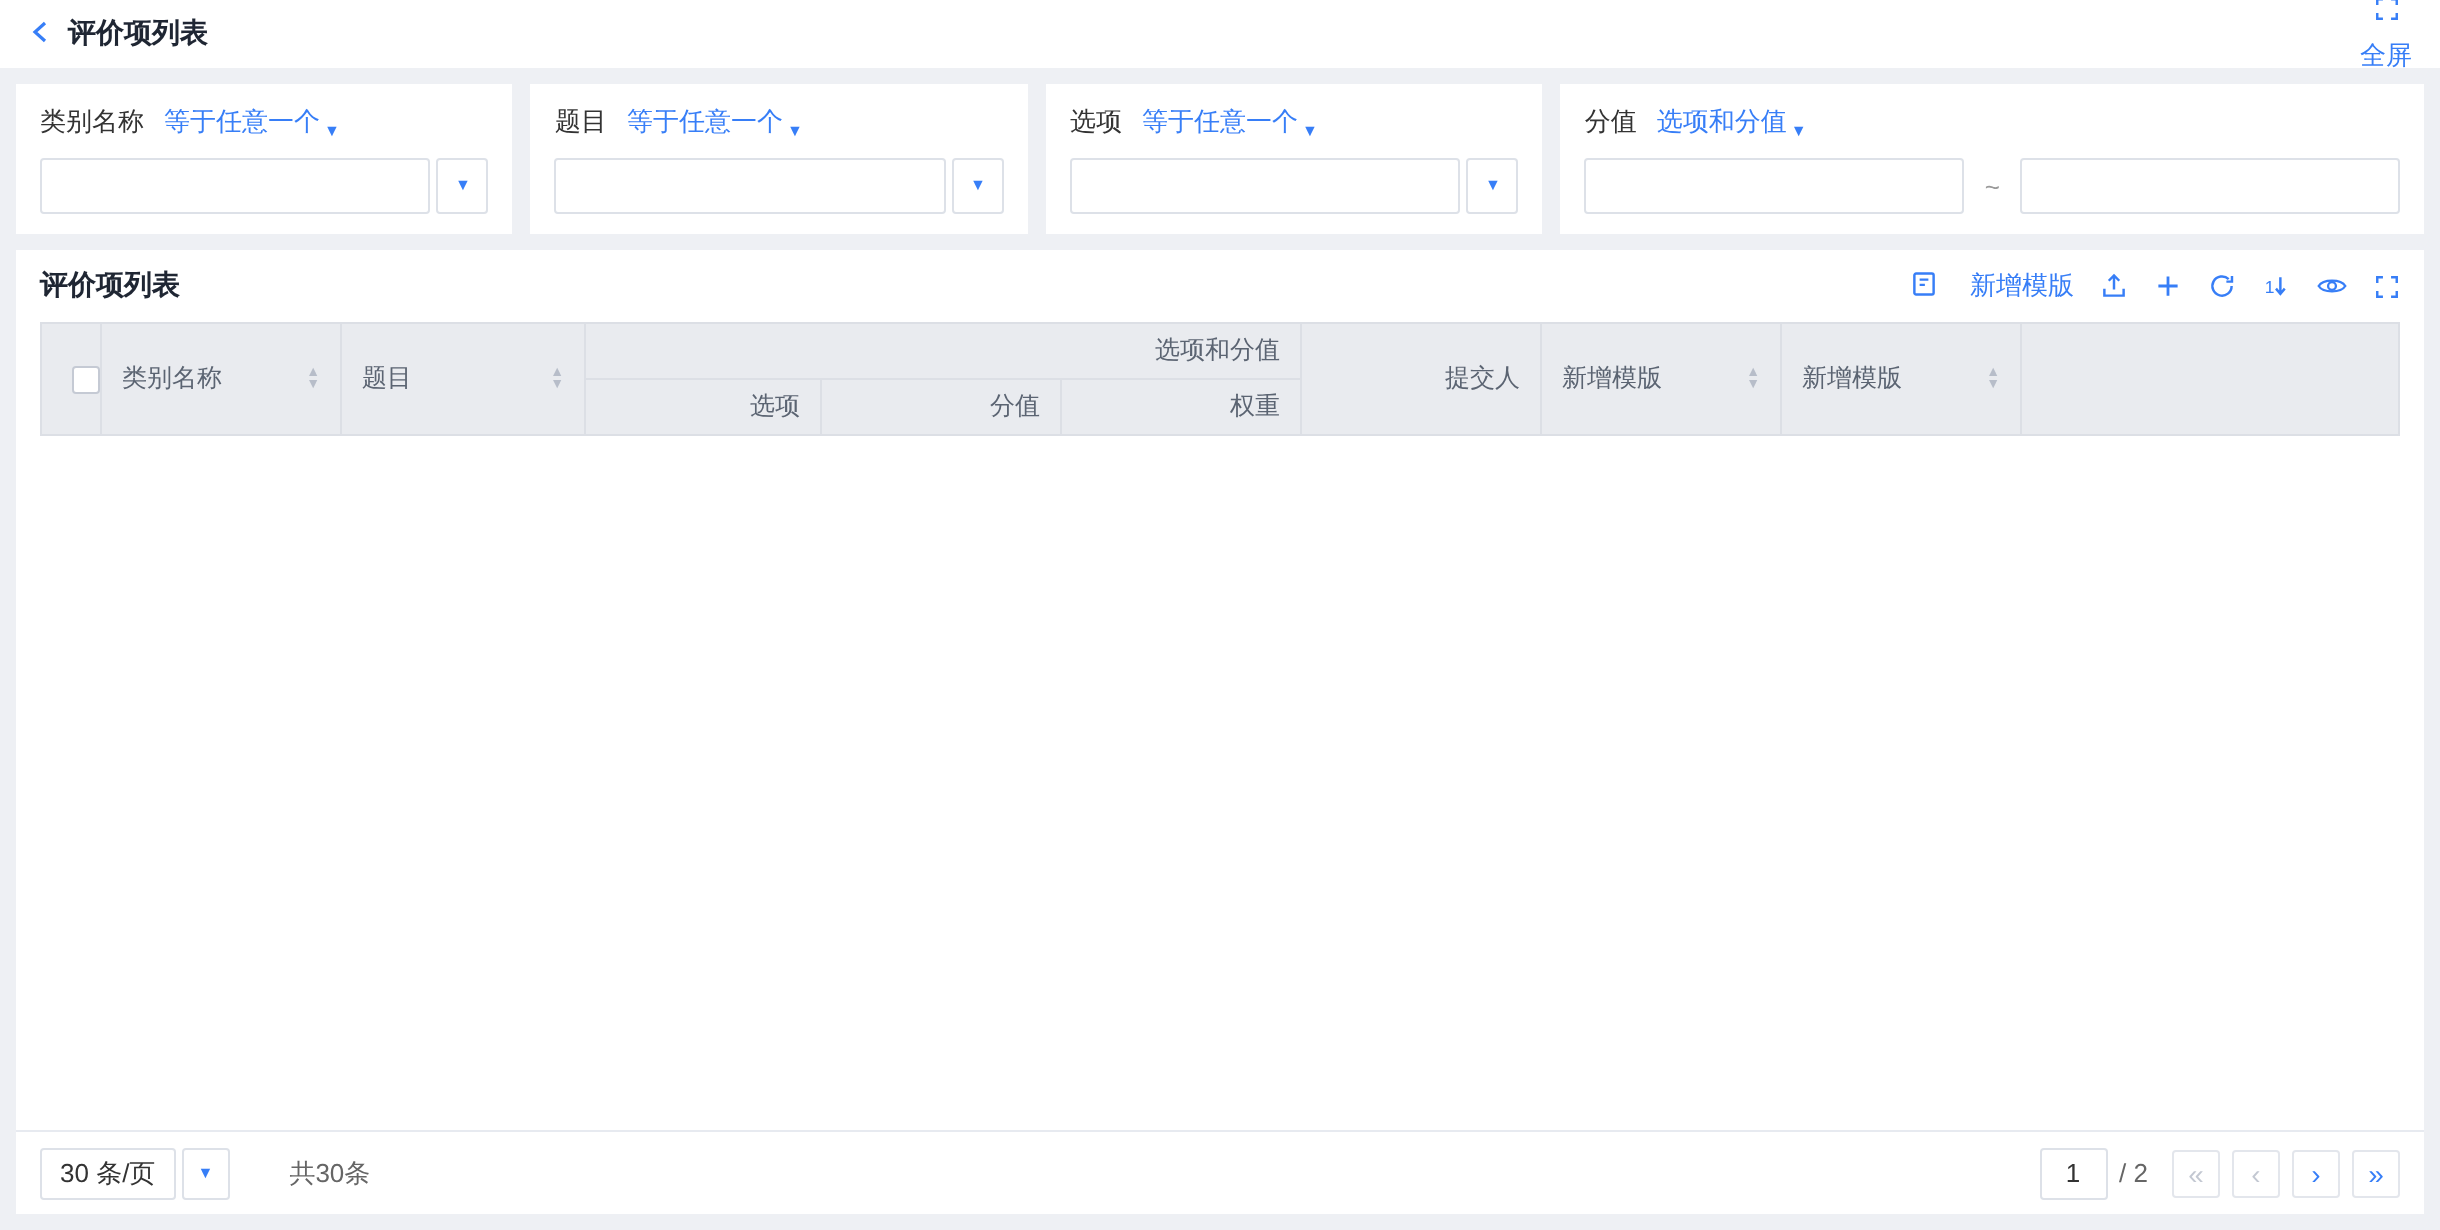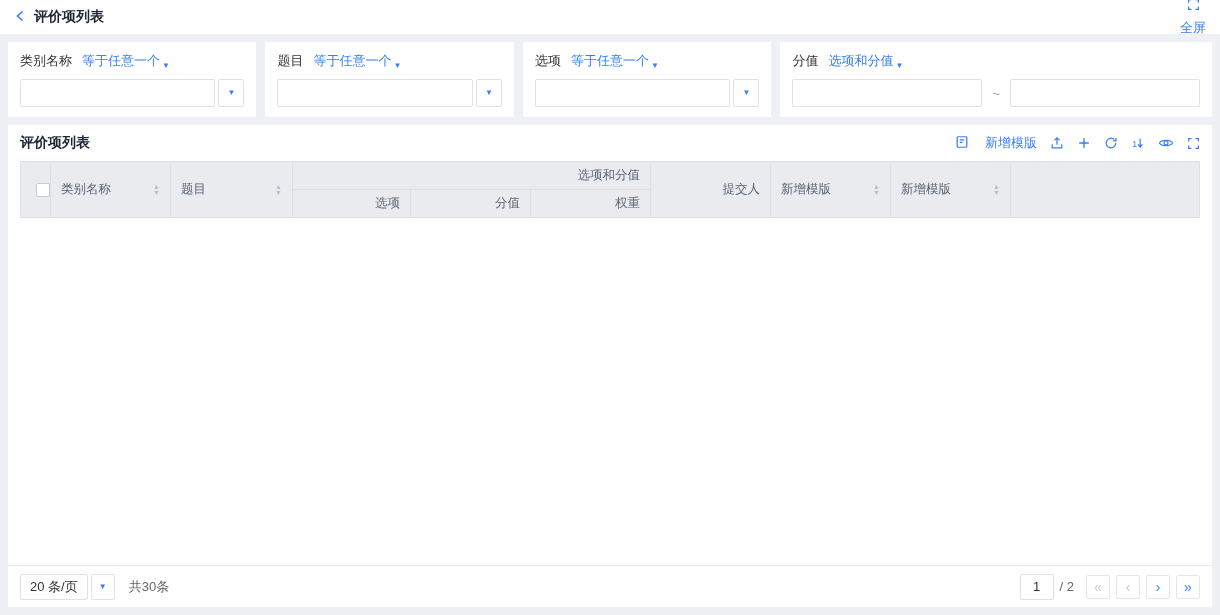--- a/index.html
+++ b/index.html
@@ -52,21 +52,21 @@
   .group-th { text-align: center; color: #7e8795; }
   .th-flex { display: flex; align-items: center; justify-content: space-between; }
   .sort { display: flex; flex-direction: column; align-items: center; font-size: 7px; line-height: 6px; color: #b7bdc9; cursor: pointer; }
   .cb-col, .cb-cell { text-align: center; padding: 0 !important; }
   .checkbox { display: inline-block; width: 14px; height: 14px; border: 1px solid #c5cad4; border-radius: 2px; background: #fff; vertical-align: middle; cursor: pointer; }
   
   .panel-footer { height: 42px; flex: none; border-top: 1px solid #e7eaf0; display: flex; align-items: center; justify-content: space-between; padding: 0 12px; }
   .pf-left { display: flex; align-items: center; gap: 3px; }
   .pagesize { height: 26px; border: 1px solid #dde1e8; border-radius: 2px; display: flex; align-items: center; padding: 0 9px; cursor: pointer; background: #fff; }
   .select-btn.small { height: 26px; width: 24px; }
-  .total { color: #666; margin-left: 11px; }
+  .total { color: #666; margin-left: 27px; }
   .pf-right { display: flex; align-items: center; gap: 6px; }
   .page-input { width: 34px; height: 26px; border: 1px solid #dde1e8; border-radius: 2px; text-align: center; font: inherit; color: #333; outline: none; }
   .page-total { color: #666; margin-right: 6px; }
   .pg-btn { width: 24px; height: 24px; border: 1px solid #e3e6ec; background: #fff; border-radius: 2px; font-size: 14px; font-family: inherit; line-height: 1; cursor: pointer; display: flex; align-items: center; justify-content: center; padding: 0; }
   .pg-btn.disabled { color: #c3c8d2; }
   .pg-btn.active { color: #377ef7; }
 </style>
 </head>
 <body>
 
@@ -276,21 +276,21 @@
           <th>权重</th>
         </tr>
       </thead>
       <tbody></tbody>
     </table>
   </div>
 
   <div class="panel-footer">
     <div class="pf-left">
       <div class="pagesize">
-        <span>20 条/页</span>
+        <span>30 条/页</span>
       </div>
       <div class="select-btn small">
         <span class="caret">▼</span>
       </div>
       <span class="total">共30条</span>
     </div>
     <div class="pf-right">
       <input class="page-input" value="1" style="">
       <span class="page-total">/ 2</span>
       <button class="pg-btn disabled">«</button>

